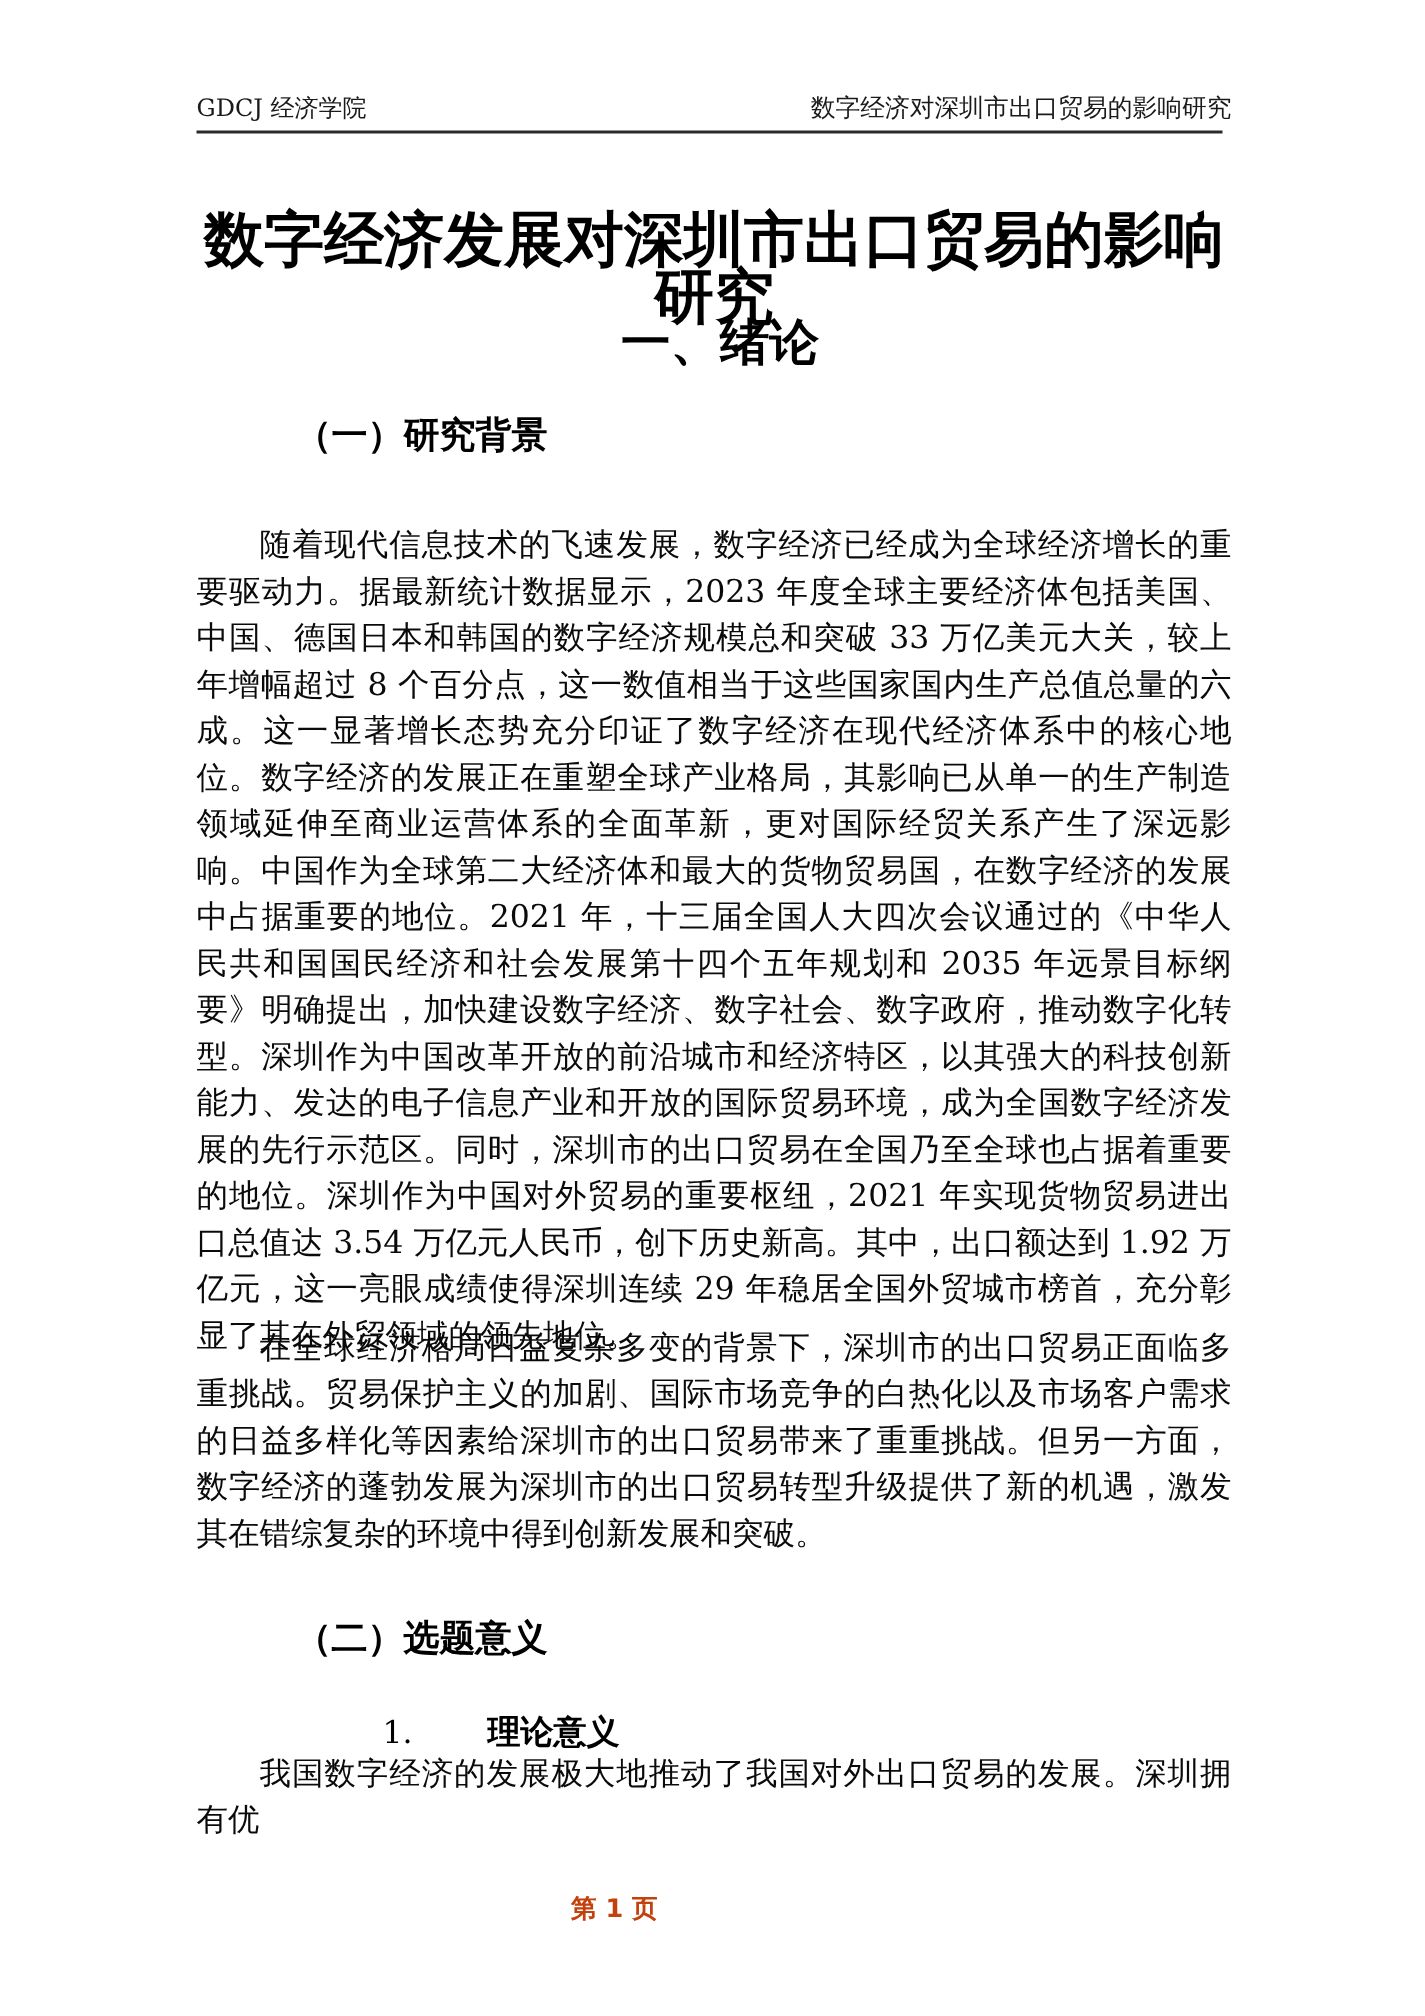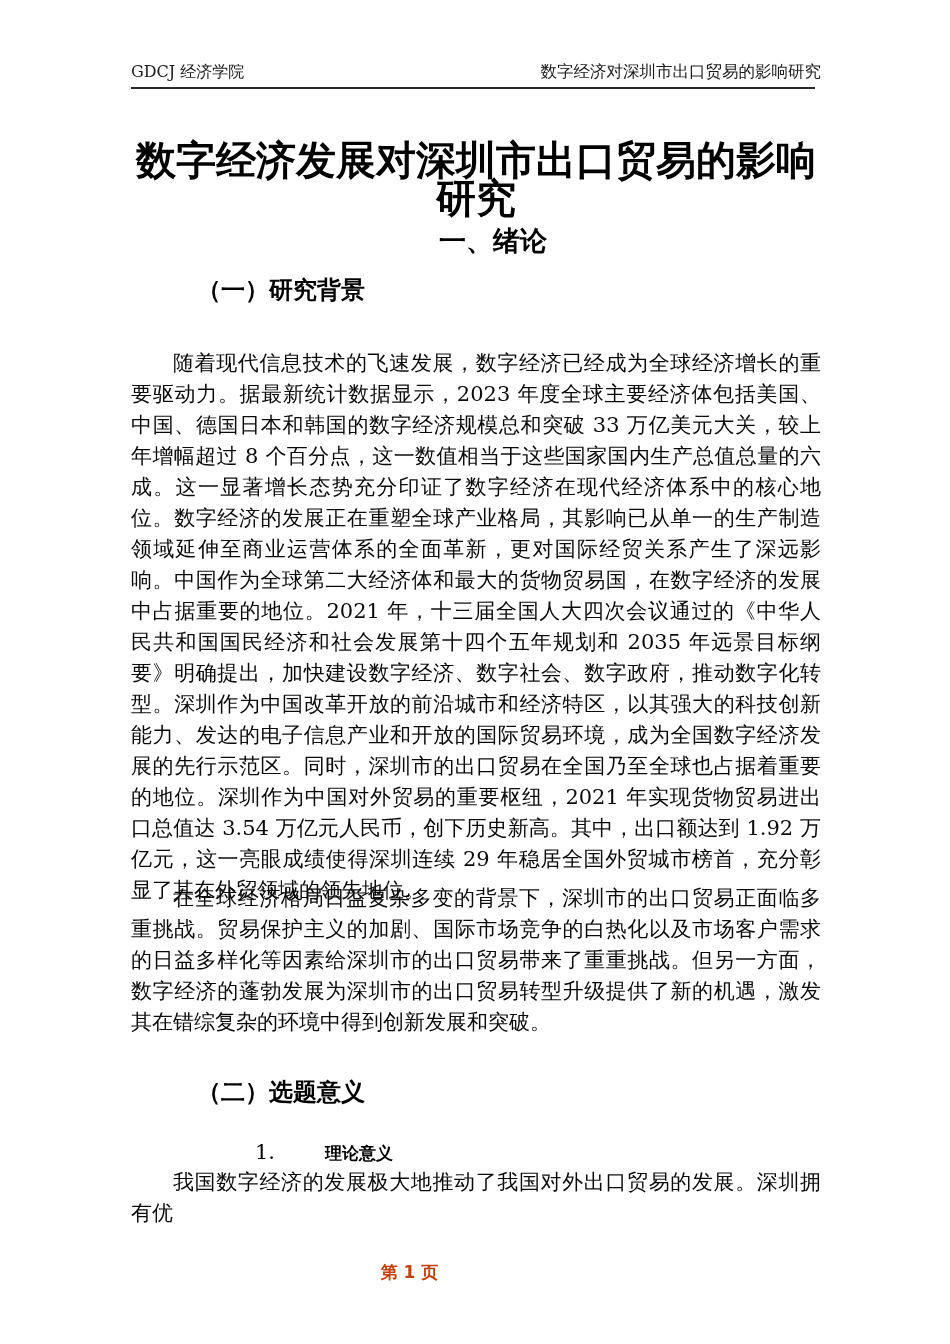--- a/index.html
+++ b/index.html
@@ -60,25 +60,25 @@
     font-weight: bold;
     font-size: 40px;
     line-height: 38px;
     color: #000000;
   }
   .chapter-heading {
     position: absolute;
     top: 208px;
     left: 131px;
     width: 690px;
-    margin: 17px;
+    margin: 4px;
     text-align: center;
     font-family: "DejaVu Sans", "Liberation Sans", sans-serif;
     font-weight: bold;
-    font-size: 27px;
+    font-size: 33px;
     line-height: 32px;
     color: #000000;
   }
   .section-heading {
     position: absolute;
     left: 197px;
     margin: 0;
     font-family: "DejaVu Sans", "Liberation Sans", sans-serif;
     font-weight: bold;
     font-size: 24px;
@@ -98,21 +98,21 @@
   }
   .subsection-number {
     font-family: "DejaVu Serif", "Liberation Serif", serif;
     font-weight: normal;
     font-size: 21px;
     margin-right: 50px;
   }
   .subsection-title {
     font-family: "DejaVu Sans", "Liberation Sans", sans-serif;
     font-weight: bold;
-    font-size: 17px;
+    font-size: 22px;
   }
   
   .body-para {
     position: absolute;
     left: 131px;
     width: 690px;
     margin: 0;
     font-family: "DejaVu Serif", "Liberation Serif", serif;
     font-size: 21px;
     line-height: 31px;

